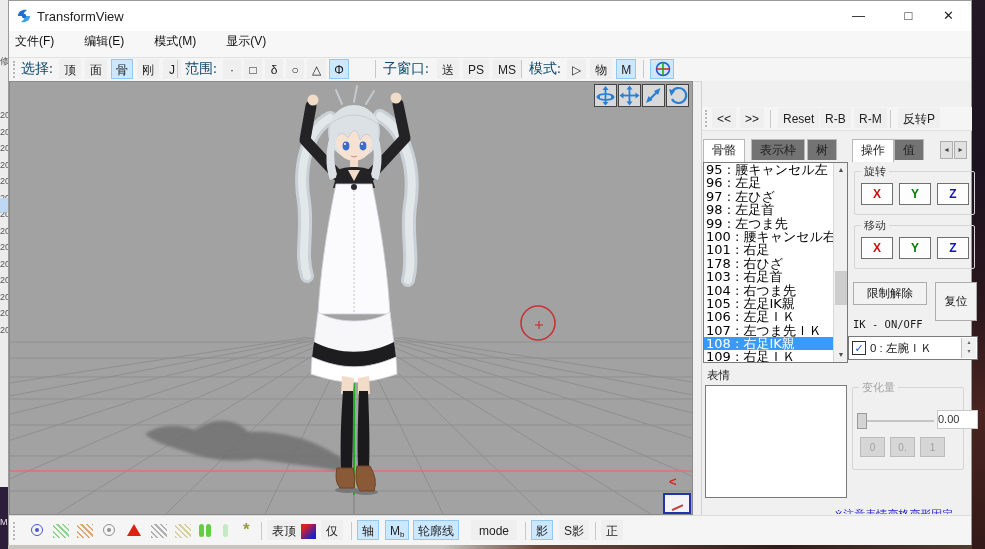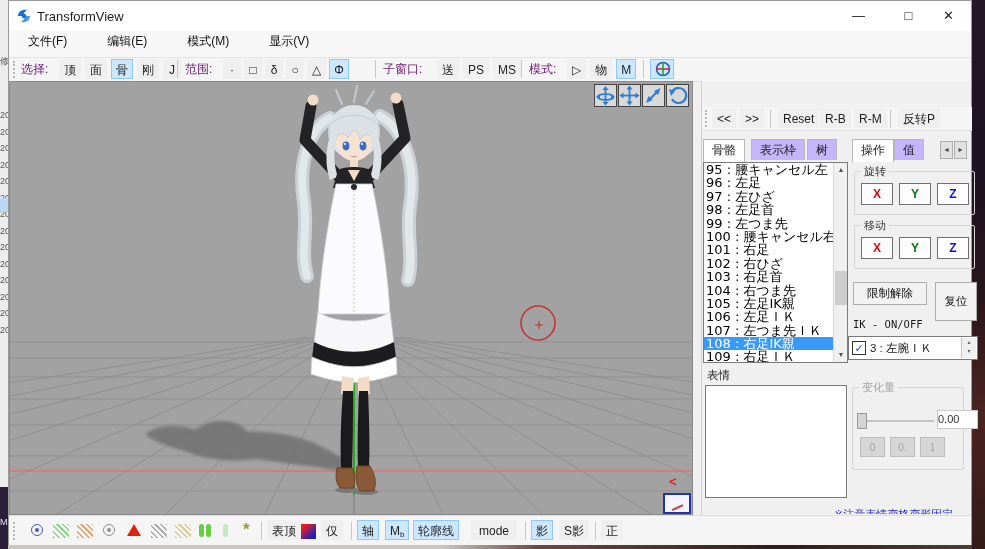--- a/index.html
+++ b/index.html
@@ -27,21 +27,21 @@
   .wc{top:0;width:45px;height:30px;text-align:center;line-height:30px;font-size:13px;color:#222;}
   #appicon{left:6px;top:6px;width:18px;height:18px;}
 
   
   #menubar{left:0;top:30px;width:962px;height:27px;background:#f7f7f7;border-bottom:1px solid #e2e2e2;}
   .menu-item{position:absolute;top:4px;height:20px;line-height:20px;padding:0 6px;font-size:12px;color:#111;}
 
   
   .tb{background:#f5f5f5;}
   .grip{position:absolute;width:3px;border-left:2px dotted #b8b8b8;}
-  .tb-label{position:absolute;font-size:12px;color:#701a75;line-height:20px;}
+  .tb-label{position:absolute;font-size:14px;color:#0c4a6e;line-height:20px;font-family:Liberation Serif, serif;}
   .tb-btn{position:absolute;height:20px;min-width:18px;text-align:center;line-height:20px;
           font-size:12px;color:#222;padding:0 4px;border:1px solid transparent;}
   .tb-btn.active{background:#cce8ff;border-color:#90c8f6;}
   .tb-sep{position:absolute;width:1px;height:18px;background:#c8c8c8;}
 
   #toolbar{left:0;top:57px;width:962px;height:24px;border-bottom:1px solid #dcdcdc;}
   #toolbar .tb-btn{top:1px;}
   #toolbar .tb-sep{top:2px;}
   #toolbar .tb-label{top:1px;}
 
@@ -54,21 +54,21 @@
      border-bottom:2px solid #c04038;transform:rotate(-25deg);}
 
   
   #rpanel{left:692px;top:80px;width:270px;height:434px;background:#f0f0f0;border-left:1px solid #d0d0d0;}
   #rp-menubar{left:0;top:0;width:270px;height:26px;background:#f7f7f7;}
   #rp-toolbar{left:0;top:26px;width:270px;height:24px;border-bottom:1px solid #e0e0e0;}
   #rp-toolbar .tb-btn{top:1px;}
   #rp-toolbar .tb-sep{top:3px;}
 
   .tab{position:absolute;top:0;height:21px;line-height:21px;padding:0 8px;font-size:12px;
-       background:#c4b5fd;border:1px solid #b8b8b8;border-bottom:none;color:#222;}
+       background:#737373;border:1px solid #b8b8b8;border-bottom:none;color:#222;}
   .tab.active{background:#fff;height:23px;z-index:2;}
   .spinbtn{position:absolute;width:13px;height:18px;background:#e1e1e1;border:1px solid #adadad;
        font-size:8px;line-height:16px;text-align:center;color:#444;padding:0;}
 
   #bone-list{left:1px;top:81px;width:145px;height:201px;background:#fff;border:1px solid #7a7a7a;
        font-family:"DejaVu Sans","Liberation Sans",sans-serif;font-size:13px;overflow:hidden;}
   .bone-row{height:13.4px;line-height:13.4px;white-space:nowrap;padding-left:2px;color:#000;}
   .bone-row.selected{background:#3a9af9;color:#fff;}
   #bone-scroll{position:absolute;right:0;top:0;width:14px;height:199px;background:#f0f0f0;border-left:1px solid #d8d8d8;}
   #bone-scroll .sarr{position:absolute;left:0;width:14px;height:14px;font-size:7px;text-align:center;line-height:14px;color:#505050;}
@@ -156,21 +156,21 @@
       <path d="M15,9 C15,14 10,16 6,15 C9,13 10,11 9,9 Z" fill="#3fa0e8"></path>
       <circle cx="9" cy="9" r="2.2" fill="#1d6fd4"></circle>
     </svg>
     <span id="title-text" class="abs">TransformView</span>
     <span class="wc abs" style="left:827px">—</span>
     <span class="wc abs" style="left:877px">□</span>
     <span class="wc abs" style="left:917px">✕</span>
   </div>
 
   <div id="menubar" class="abs">
-    <div style="position:absolute;left:13px;top:0;display:flex;gap:28px;padding-top:0">
+    <div style="position:absolute;left:0;top:0;display:flex;gap:18px;padding-top:0">
 
     <div class="menu-item" style="position:static">文件(F)</div>
         <div class="menu-item" style="position:static">编辑(E)</div>
         <div class="menu-item" style="position:static">模式(M)</div>
         <div class="menu-item" style="position:static">显示(V)</div>
       </div>
   </div>
 
   <div id="toolbar" class="abs tb">
     <div class="grip" style="left:4px;top:3px;height:17px"></div>
@@ -384,21 +384,21 @@
 
     <div id="bone-list" class="abs">
 
     <div class="bone-row">95 : 腰キャンセル左</div>
         <div class="bone-row">96 : 左足</div>
         <div class="bone-row">97 : 左ひざ</div>
         <div class="bone-row">98 : 左足首</div>
         <div class="bone-row">99 : 左つま先</div>
         <div class="bone-row">100 : 腰キャンセル右</div>
         <div class="bone-row">101 : 右足</div>
-        <div class="bone-row">102 : 右ひざ</div>
+        <div class="bone-row">178 : 右ひざ</div>
         <div class="bone-row">103 : 右足首</div>
         <div class="bone-row">104 : 右つま先</div>
         <div class="bone-row">105 : 左足IK親</div>
         <div class="bone-row">106 : 左足ＩＫ</div>
         <div class="bone-row">107 : 左つま先ＩＫ</div>
         <div class="bone-row selected">108 : 右足IK親</div>
         <div class="bone-row">109 : 右足ＩＫ</div>
       </div>
     <div id="bone-scroll" class="abs" style="left:131px;top:82px">
       <div class="sarr" style="top:0">▲</div>
@@ -419,21 +419,21 @@
       <button class="axis-btn" style="left:44px;top:11px;color:#0a7a0a">Y</button>
       <button class="axis-btn" style="left:82px;top:11px;color:#1111cc">Z</button>
     </div>
 
     <button class="push-btn light" style="left:151px;top:201px;width:74px;height:23px">限制解除</button>
     <button class="push-btn light" style="left:233px;top:201px;width:42px;height:39px">复位</button>
 
     <span class="abs" style="left:151px;top:237px;font-size:10.5px;font-family:'DejaVu Sans Mono','Liberation Mono',monospace">IK - ON/OFF</span>
     <div id="ik-combo" class="abs">
       <span id="ik-check">✓</span>
-      <span id="ik-text">3 : 左腕ＩＫ</span>
+      <span id="ik-text">0 : 左腕ＩＫ</span>
       <div id="ik-spin">▴<br>▾</div>
     </div>
 
     <span id="expr-label" class="abs">表情</span>
     <div id="expr-box" class="abs"></div>
 
     <div class="groupbox" id="chg-group">
       <span class="group-label dim">变化量</span>
     </div>
     <div id="chg-slider-track" class="abs"></div>

